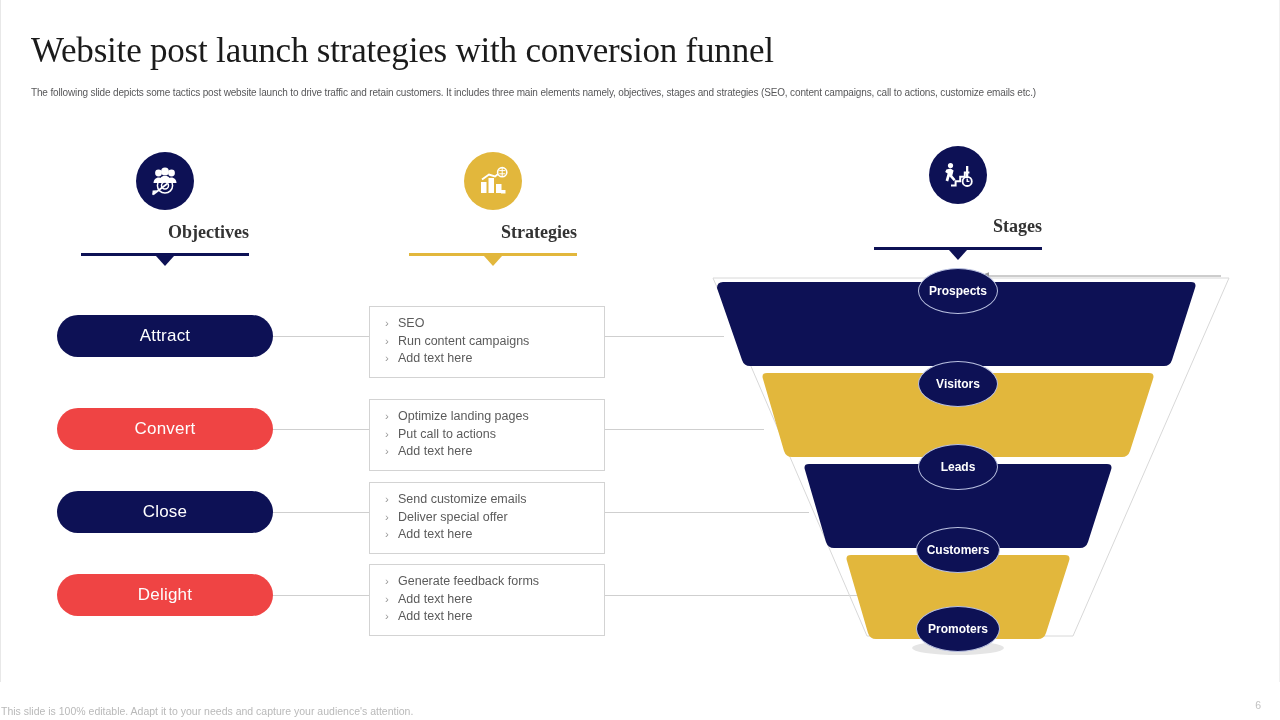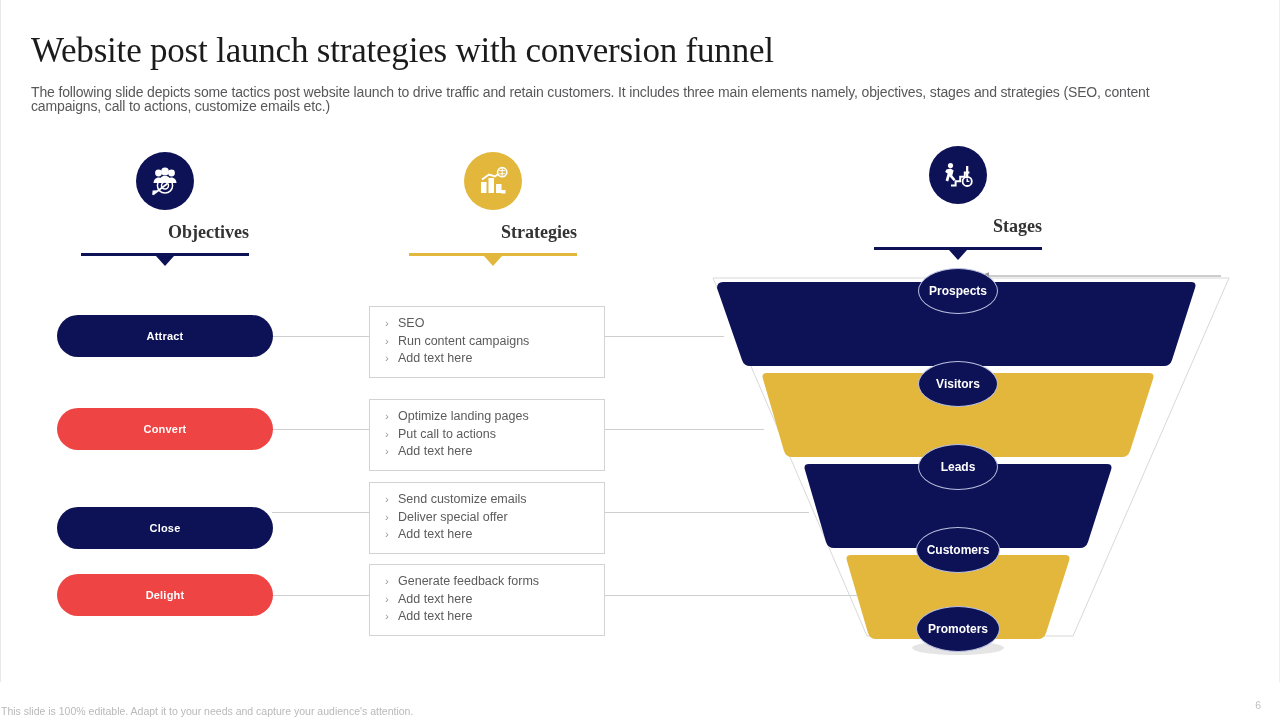--- a/index.html
+++ b/index.html
@@ -35,21 +35,21 @@
     color: #1b1b1b;
     letter-spacing: -0.2px;
     white-space: nowrap;
   }
 
   #page-subtitle {
     position: absolute;
     left: 30px;
     top: 86px;
     width: 1190px;
-    font-size: 14px;
+    font-size: 10px;
     line-height: 13.5px;
     color: #58585a;
     letter-spacing: -0.15px;
   }
 
   
   .col-head {
     position: absolute;
     text-align: right;
   }
@@ -96,22 +96,22 @@
   
   .pill {
     position: absolute;
     width: 216px;
     height: 42px;
     border-radius: 21px;
     display: flex;
     align-items: center;
     justify-content: center;
     color: #ffffff;
-    font-size: 11px;
-    font-weight: 700;
+    font-size: 17px;
+    font-weight: 400;
     letter-spacing: 0.2px;
     text-align: center;
   }
   .pill.navy { background: #0d1155; }
   .pill.gold { background: #ef4444; color: #fdfdfd; }
 
   
   .sbox {
     position: absolute;
     width: 236px;
@@ -264,21 +264,21 @@
   <div class="hline" style="left:603px; top:429px; width:160px;"></div>
   <div class="hline" style="left:603px; top:512px; width:205px;"></div>
   <div class="hline" style="left:603px; top:595px; width:258px;"></div>
 
   <div class="pill navy" style="left:56px; top:315px;">
     <span>Attract</span>
   </div>
   <div class="pill gold" style="left:56px; top:408px;">
     <span>Convert</span>
   </div>
-  <div class="pill navy" style="left:56px; top:491px;margin-top:16px;">
+  <div class="pill navy" style="left:56px; top:491px;">
     <span>Close</span>
   </div>
   <div class="pill gold" style="left:56px; top:574px;">
     <span>Delight</span>
   </div>
 
   <div class="sbox" style="left:368px; top:306px;">
     <ul>
       <li>
           <span class="chev">›</span>

